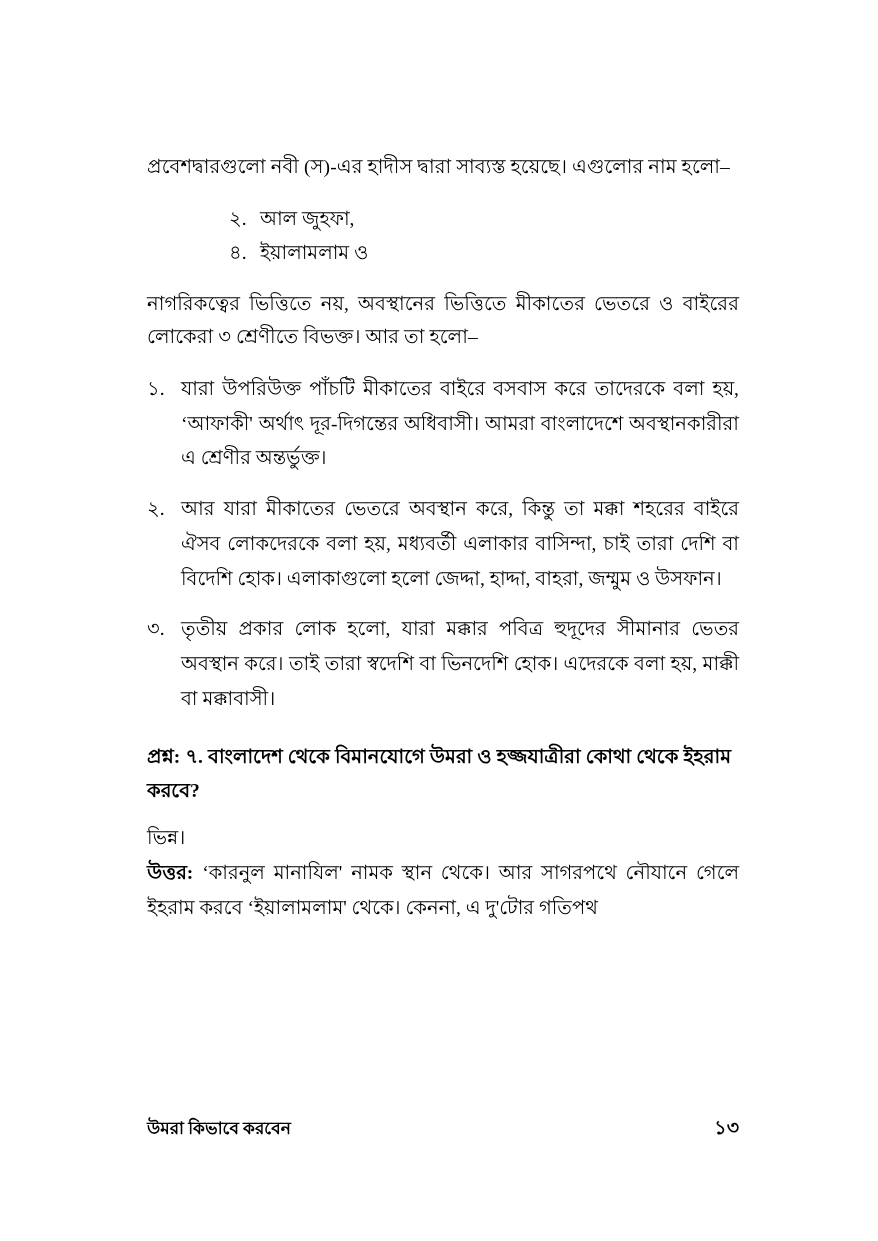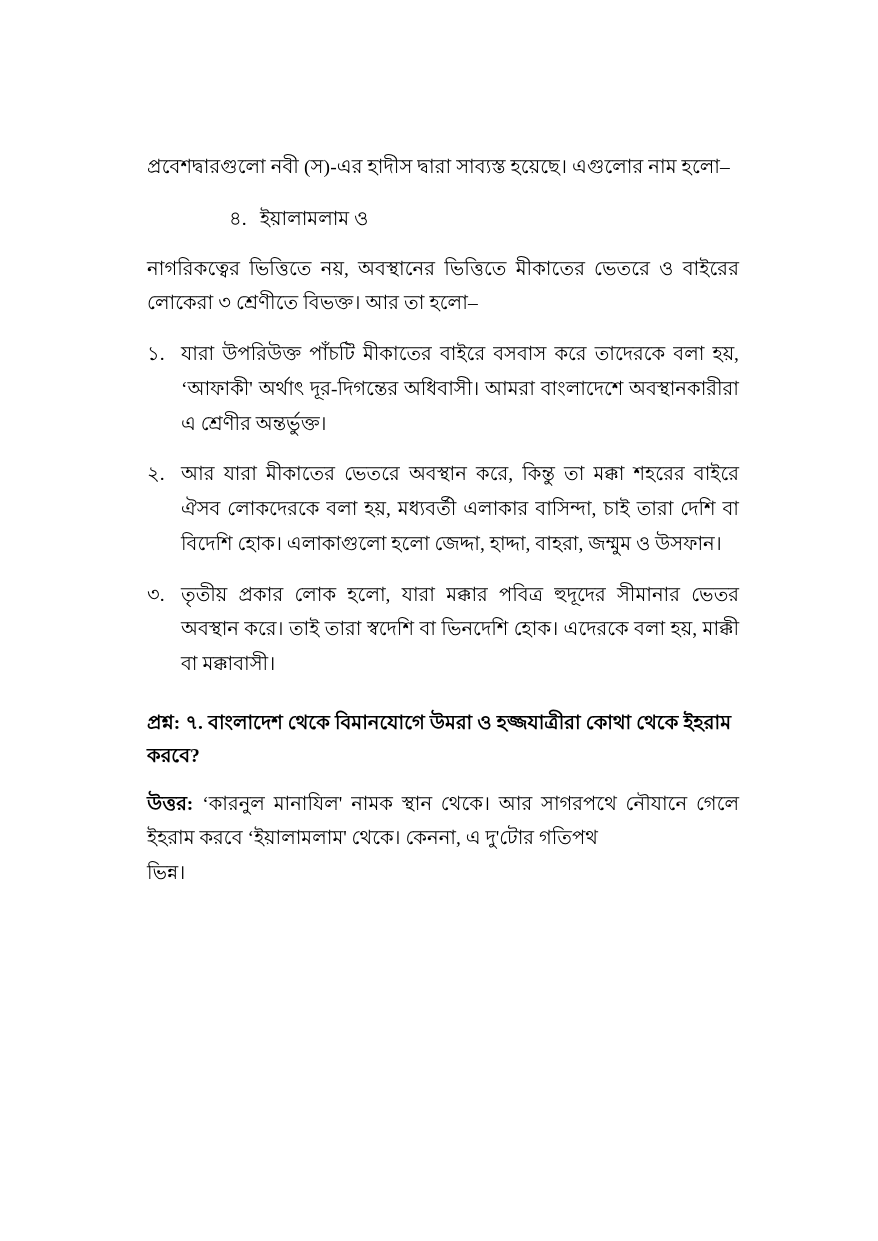--- a/index.html
+++ b/index.html
@@ -127,20 +127,24 @@
 <body>
 
 <div class="page">
 
   <div class="content">
 
     <p class="para intro">প্রবেশদ্বারগুলো নবী (স)-এর হাদীস দ্বারা সাব্যস্ত হয়েছে। এগুলোর নাম হলো–</p>
 
     <ul class="mikat-list">
       <li>
+        <span class="num">২.</span>
+        <span>আল জুহফা,</span>
+      </li>
+      <li>
         <span class="num">৪.</span>
         <span>ইয়ালামলাম ও</span>
       </li>
     </ul>
 
     <p class="para spaced">নাগরিকত্বের ভিত্তিতে নয়, অবস্থানের ভিত্তিতে মীকাতের ভেতরে ও বাইরের লোকেরা ৩ শ্রেণীতে বিভক্ত। আর তা হলো–</p>
 
     <ol class="numlist">
       <li>
         <span class="marker">১.</span>
@@ -154,23 +158,27 @@
         <span class="marker">৩.</span>
         <span>তৃতীয় প্রকার লোক হলো, যারা মক্কার পবিত্র হুদূদের সীমানার ভেতর অবস্থান করে।   তাই তারা স্বদেশি বা ভিনদেশি হোক। এদেরকে বলা হয়, মাক্কী বা মক্কাবাসী।</span>
       </li>
     </ol>
 
     <div class="qa-block">
       <p class="question">
         <span class="q-label">প্রশ্ন:</span>
         <span>৭. বাংলাদেশ থেকে বিমানযোগে উমরা ও হজ্জযাত্রীরা কোথা থেকে ইহরাম করবে?</span>
       </p>
+      <p class="answer last-line">ভিন্ন।</p>
       <p class="answer">
         <span class="a-label">উত্তর:</span>
         <span>‘কারনুল মানাযিল' নামক স্থান থেকে। আর সাগরপথে নৌযানে গেলে ইহরাম করবে ‘ইয়ালামলাম' থেকে। কেননা, এ দু'টোর গতিপথ</span>
       </p>
-      <p class="answer last-line">ভিন্ন।</p>
     </div>
 
   </div>
 
+  <div class="footer">
+    <span class="footer-title">উমরা কিভাবে করবেন</span>
+    <span class="footer-page">১৩</span>
+  </div>
 
 </div>
 
 </body></html>

